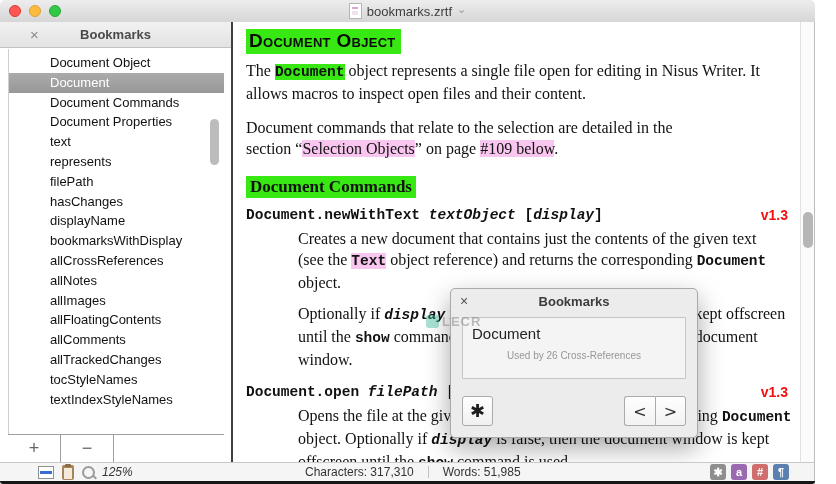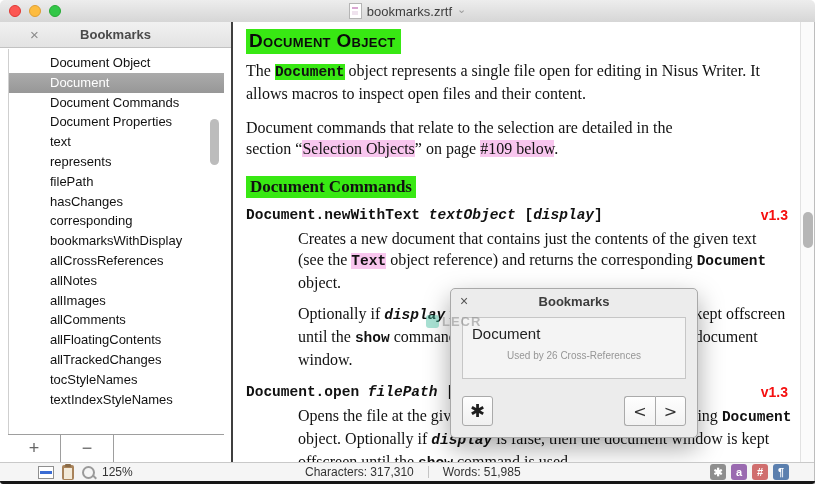--- a/index.html
+++ b/index.html
@@ -112,21 +112,21 @@
   .icon-pageview{width:16px;height:13px;background:#fff;border:1px solid #8f8f8f;
     box-sizing:border-box;position:relative;}
   .icon-pageview::after{content:"";position:absolute;left:1px;right:1px;top:4px;height:3px;background:#3a6cd4;}
   .icon-clipboard{width:12px;height:15px;background:#a9835a;border-radius:2px;position:relative;}
   .icon-clipboard::before{content:"";position:absolute;left:2px;top:3px;right:2px;bottom:1px;background:#f3ead9;}
   .icon-clipboard::after{content:"";position:absolute;left:3px;top:-1px;width:6px;height:3px;
     background:#8a6b47;border-radius:1px;}
   .icon-magnifier{width:9px;height:9px;border:2px solid #9a9a9a;border-radius:50%;position:relative;}
   .icon-magnifier::after{content:"";position:absolute;left:8px;top:8px;width:5px;height:2px;
     background:#9a9a9a;transform:rotate(45deg);}
-  .zoom-text{margin-left:-1px;}
+  .zoom-text{margin-left:-1px;font-style:italic;}
   .status-center{position:absolute;left:305px;top:0;height:100%;display:flex;align-items:center;}
   .status-divider{width:1px;height:12px;background:#c4c4c4;margin:0 14px;}
   .status-right{position:absolute;right:26px;top:0;height:100%;display:flex;align-items:center;gap:5px;}
   .status-chip{width:16px;height:16px;border-radius:3px;color:#fff;font-size:11px;font-weight:bold;
     display:flex;align-items:center;justify-content:center;line-height:16px;}
 
   .bottom-edge{position:absolute;left:0;bottom:0;width:100%;height:3px;background:#161616;
     border-radius:0 0 5px 5px;}
   .window-right-edge{position:absolute;right:0;top:22px;bottom:0;width:1px;background:#bdbdbd;}
   :root{--green:#38e813;}
@@ -158,27 +158,27 @@
       </div>
       <div class="sb-list">
           <div class="sb-item">Document Object</div>
           <div class="sb-item selected">Document</div>
           <div class="sb-item">Document Commands</div>
           <div class="sb-item">Document Properties</div>
           <div class="sb-item">text</div>
           <div class="sb-item">represents</div>
           <div class="sb-item">filePath</div>
           <div class="sb-item">hasChanges</div>
-          <div class="sb-item">corresponding</div>
+          <div class="sb-item">displayName</div>
           <div class="sb-item">bookmarksWithDisplay</div>
           <div class="sb-item">allCrossReferences</div>
           <div class="sb-item">allNotes</div>
           <div class="sb-item">allImages</div>
+          <div class="sb-item">allFloatingContents</div>
           <div class="sb-item">allComments</div>
-          <div class="sb-item">allFloatingContents</div>
           <div class="sb-item">allTrackedChanges</div>
           <div class="sb-item">tocStyleNames</div>
           <div class="sb-item">textIndexStyleNames</div>
         </div>
       <div class="sb-scrollthumb"></div>
       <div class="sb-bottom">
         <div class="sb-btn">+</div>
         <div class="sb-btn">−</div>
       </div>
     </div>

